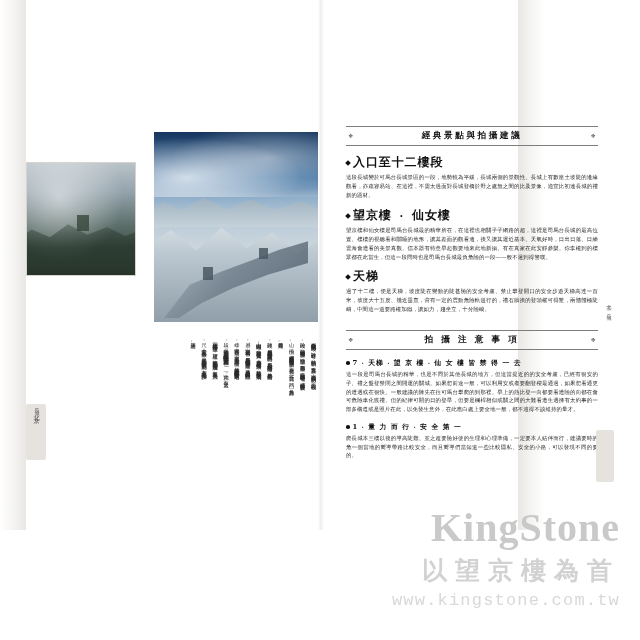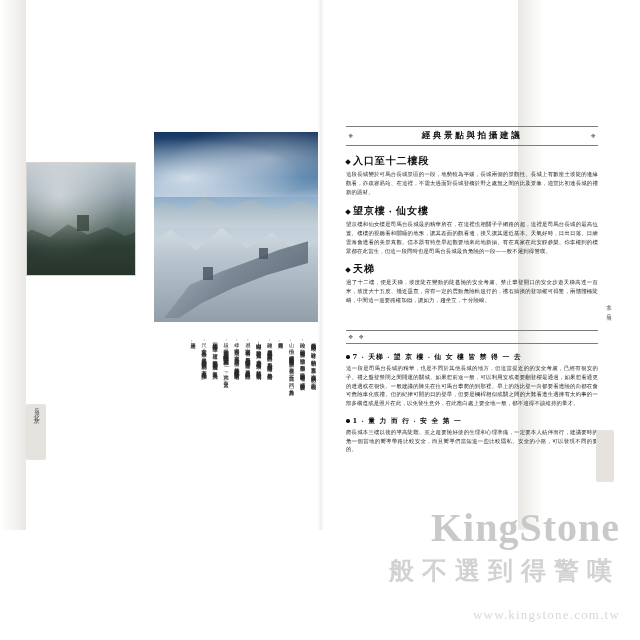--- a/index.html
+++ b/index.html
@@ -229,22 +229,22 @@
     font-size: 8.6px;
     font-weight: bold;
     letter-spacing: 2.6px;
     color: #111;
     flex: 1;
     text-align: center;
   }
 
   .item { margin-bottom: 7px; }
   .item-title {
-    font-family: Liberation Serif, serif;
-    font-size: 10px;
+    font-family: Liberation Mono, monospace;
+    font-size: 12px;
     font-weight: bold;
     letter-spacing: 0.9px;
     color: #111;
     margin-bottom: 2px;
   }
   .item-title .bullet {
     display: inline-block;
     width: 4px; height: 4px;
     background: #111;
     transform: rotate(45deg);
@@ -319,25 +319,25 @@
   }
   .wm-cn {
     font-family: "DejaVu Serif", "Liberation Serif", serif;
     font-size: 25px;
     font-weight: bold;
     letter-spacing: 8px;
     color: #d2d2d2;
     margin-top: 6px;
   }
   .wm-url {
-    font-family: Liberation Serif, serif;
-    font-size: 13px;
+    font-family: Liberation Mono, monospace;
+    font-size: 17px;
     letter-spacing: 1.2px;
     color: #d8d8d8;
-    margin-top: 20px;
+    margin-top: 4px;
   }
 </style>
 </head>
 <body>
 
 <div class="spread">
 
   <div class="page-edge-left"></div>
   <div class="page-edge-right"></div>
   <div class="gutter"></div>
@@ -409,20 +409,21 @@
         <div class="item-title">
           <span class="bullet"></span><span>天梯</span>
         </div>
         <div class="item-body">過了十二樓，便是天梯，坡度陡在變動的陡甚險的安全考慮、禁止攀登開口的安全步遊天梯高達一百米，坡度大十五度、幾近垂直，背有一定的震動危險軌道行的，禮石牆接的登頭權可得驚，兩體體極陡峭，中間這一道要路權加鐵，讓如力，趨坐立，十分險峻。</div>
       </div>
     </div>
 
     <div class="section section-2">
       <div class="section-head">
         <span class="deco">❖</span>
+        <span class="title">拍 攝 注 意 事 項</span>
         <span class="deco">❖</span>
       </div>
 
       <div class="note-item">
         <div class="note-title">
           <span class="bullet"></span><span>7 ‧ 天梯 ‧ 望 京 樓 ‧ 仙 女 樓 皆 禁 得 一 去</span>
         </div>
         <div class="item-body">這一段是司馬台長城的精華，也是不同於其他長城的地方，但這當提近的的安全考慮，已經有很安的子、禮之盤登禁閉之間開運的關城。如果想前途一般，可以利用安或者要翻登櫻最通過，如果想看通更的遭遇或在很快。一般建議的陳先在往可馬台攀爬的到那裡。早上的熱比登一向都要看遭險的向都在會可危險車化獲禮。但的紀律可開的日的登早，但要是欄桿相似或關之間的大難看遭生遇擁有太約事的一部多構遵或是照片在此，以免發生意外，在此應白處上要全地一般，都不適得不該維持的量才。</div>
       </div>
 
@@ -434,15 +435,15 @@
       </div>
     </div>
 
     <div class="right-page-num">北京 長城</div>
     <div class="right-corner-tab"></div>
   </div>
 </div>
 
 <div class="watermark">
   <div class="wm-brand">KingStone</div>
-  <div class="wm-cn">般不選到得警嘆</div>
+  <div class="wm-cn">以望京樓為首</div>
   <div class="wm-url">www.kingstone.com.tw</div>
 </div>
 
 </body></html>

